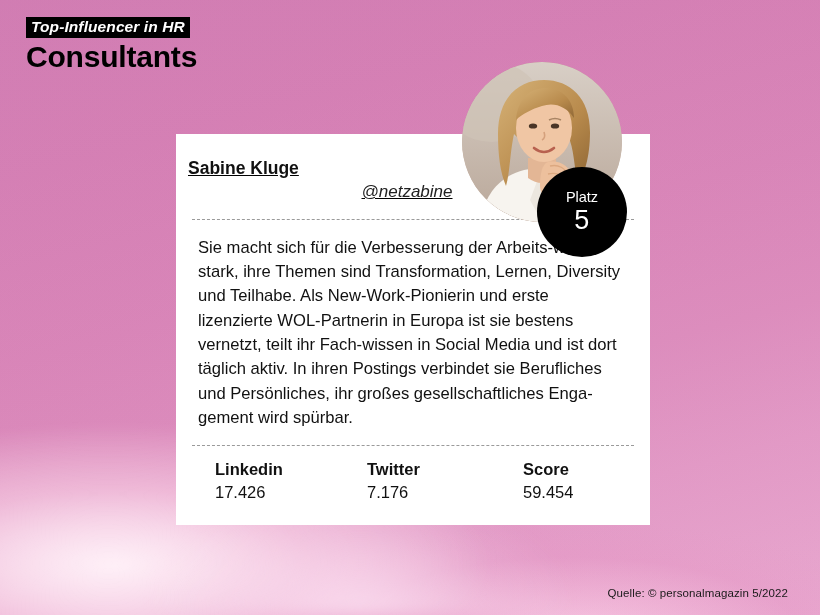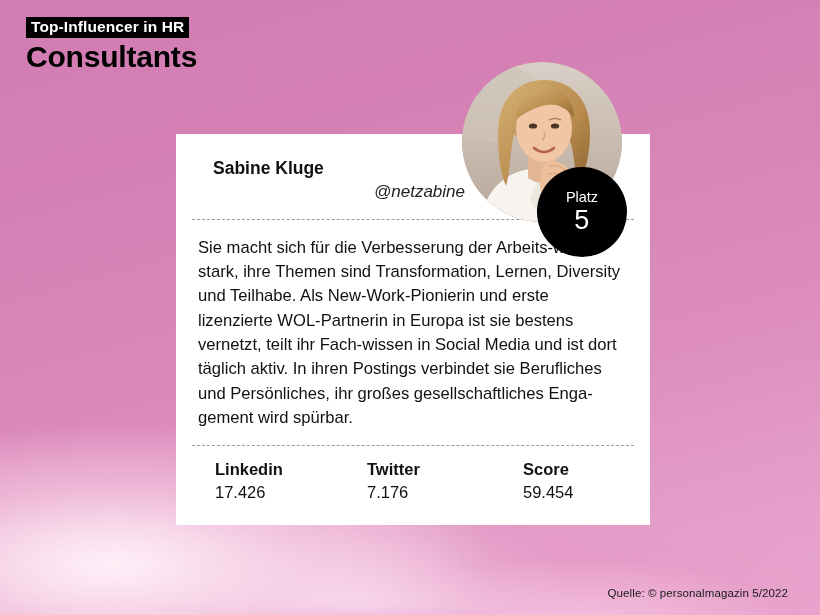--- a/index.html
+++ b/index.html
@@ -51,40 +51,42 @@
   }
   .kicker {
     display: inline-block;
     background: #000;
     color: #fff;
     font-size: 15.5px;
     font-weight: bold;
     letter-spacing: 0.1px;
     padding: 2px 5px 3px 5px;
     line-height: 1.05;
+    font-style: italic;
   }
   .headline {
     margin-top: 3px;
     color: #000;
     font-size: 30px;
     font-weight: bold;
     letter-spacing: -0.2px;
     line-height: 1.06;
   }
 
   
   .card {
     position: absolute;
     left: 176px;
     top: 134px;
     width: 474px;
     background: #fff;
   }
   .card-head {
-    padding: 24px 24px 16px 37px;
+    padding: 24px 24px 16px 12px;
+    text-decoration: underline;
   }
   .person-name {
     font-size: 17.5px;
     font-weight: bold;
     color: #111;
     line-height: 1.15;
   }
   .person-handle {
     margin-top: 4px;
     font-size: 17px;

